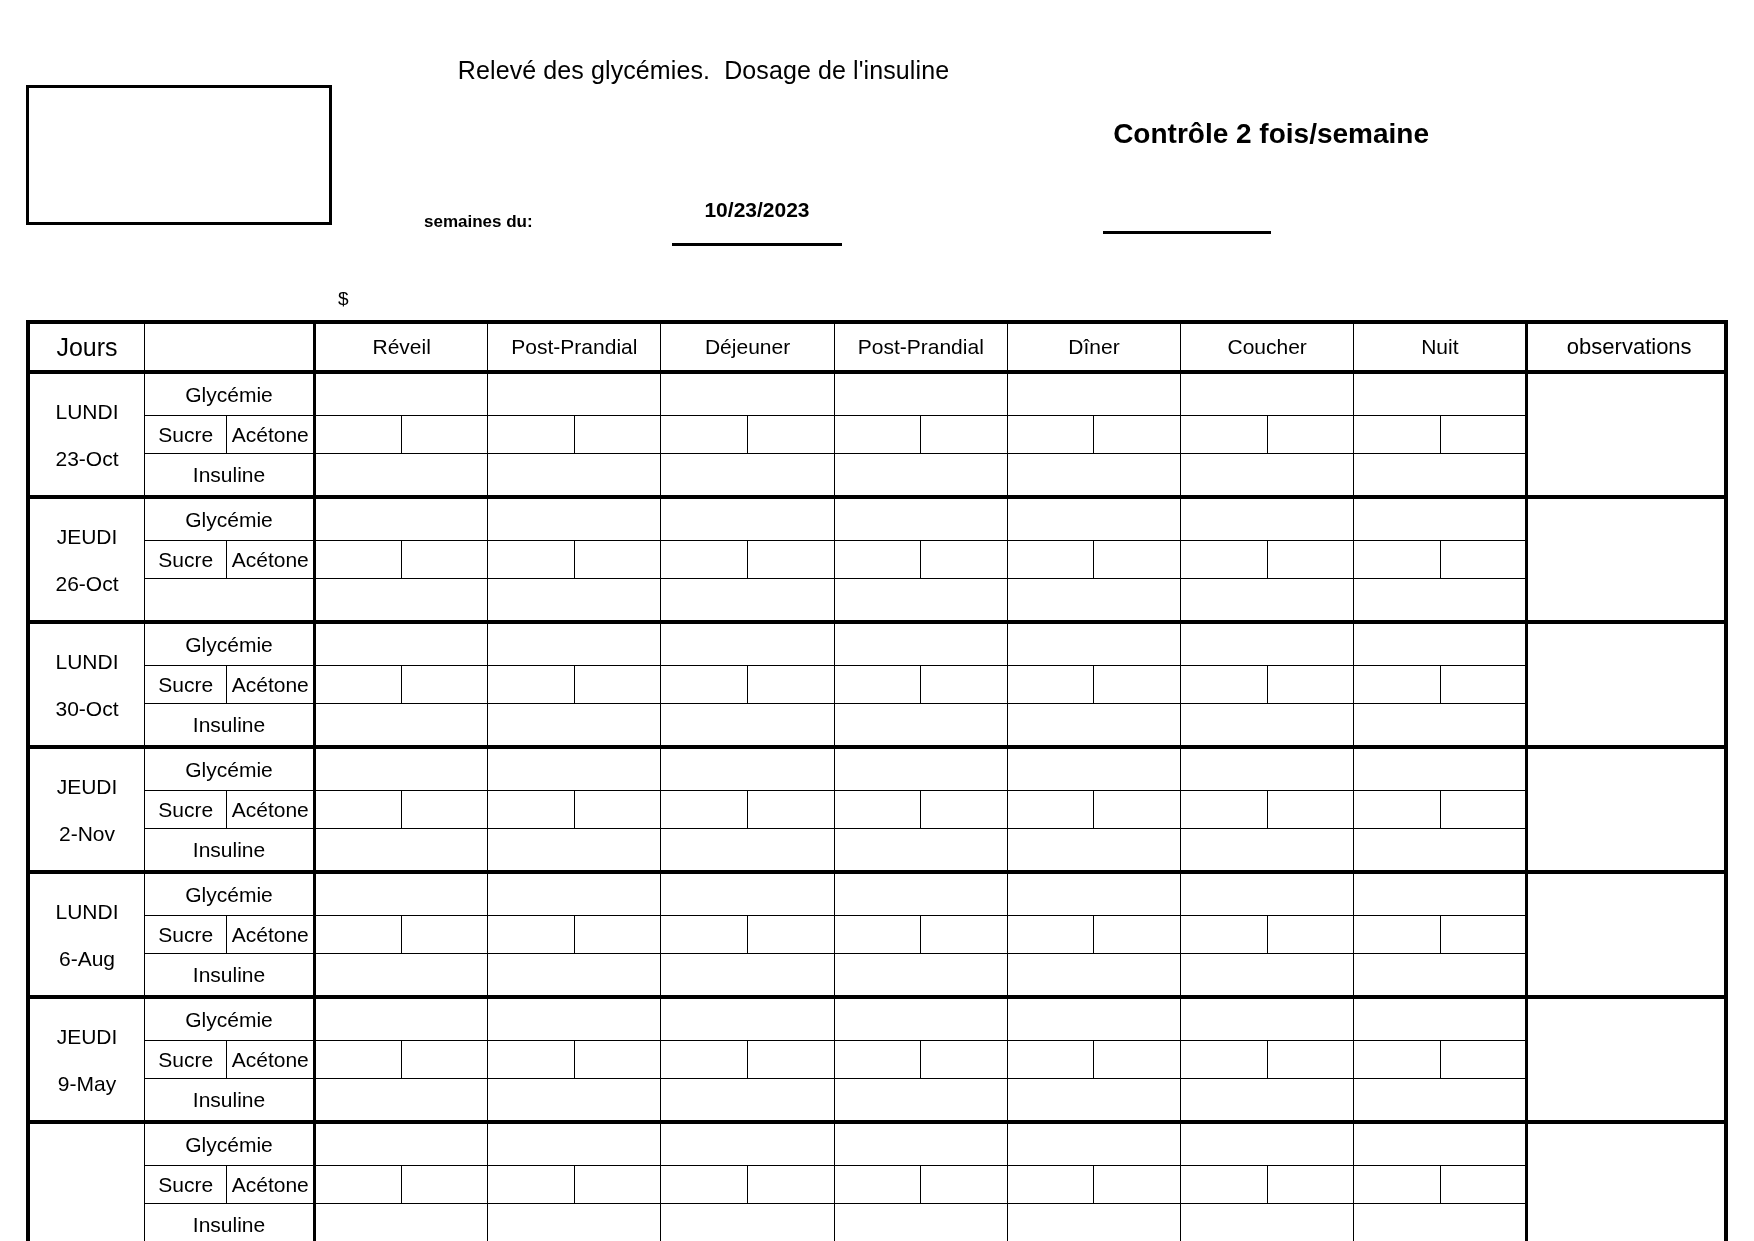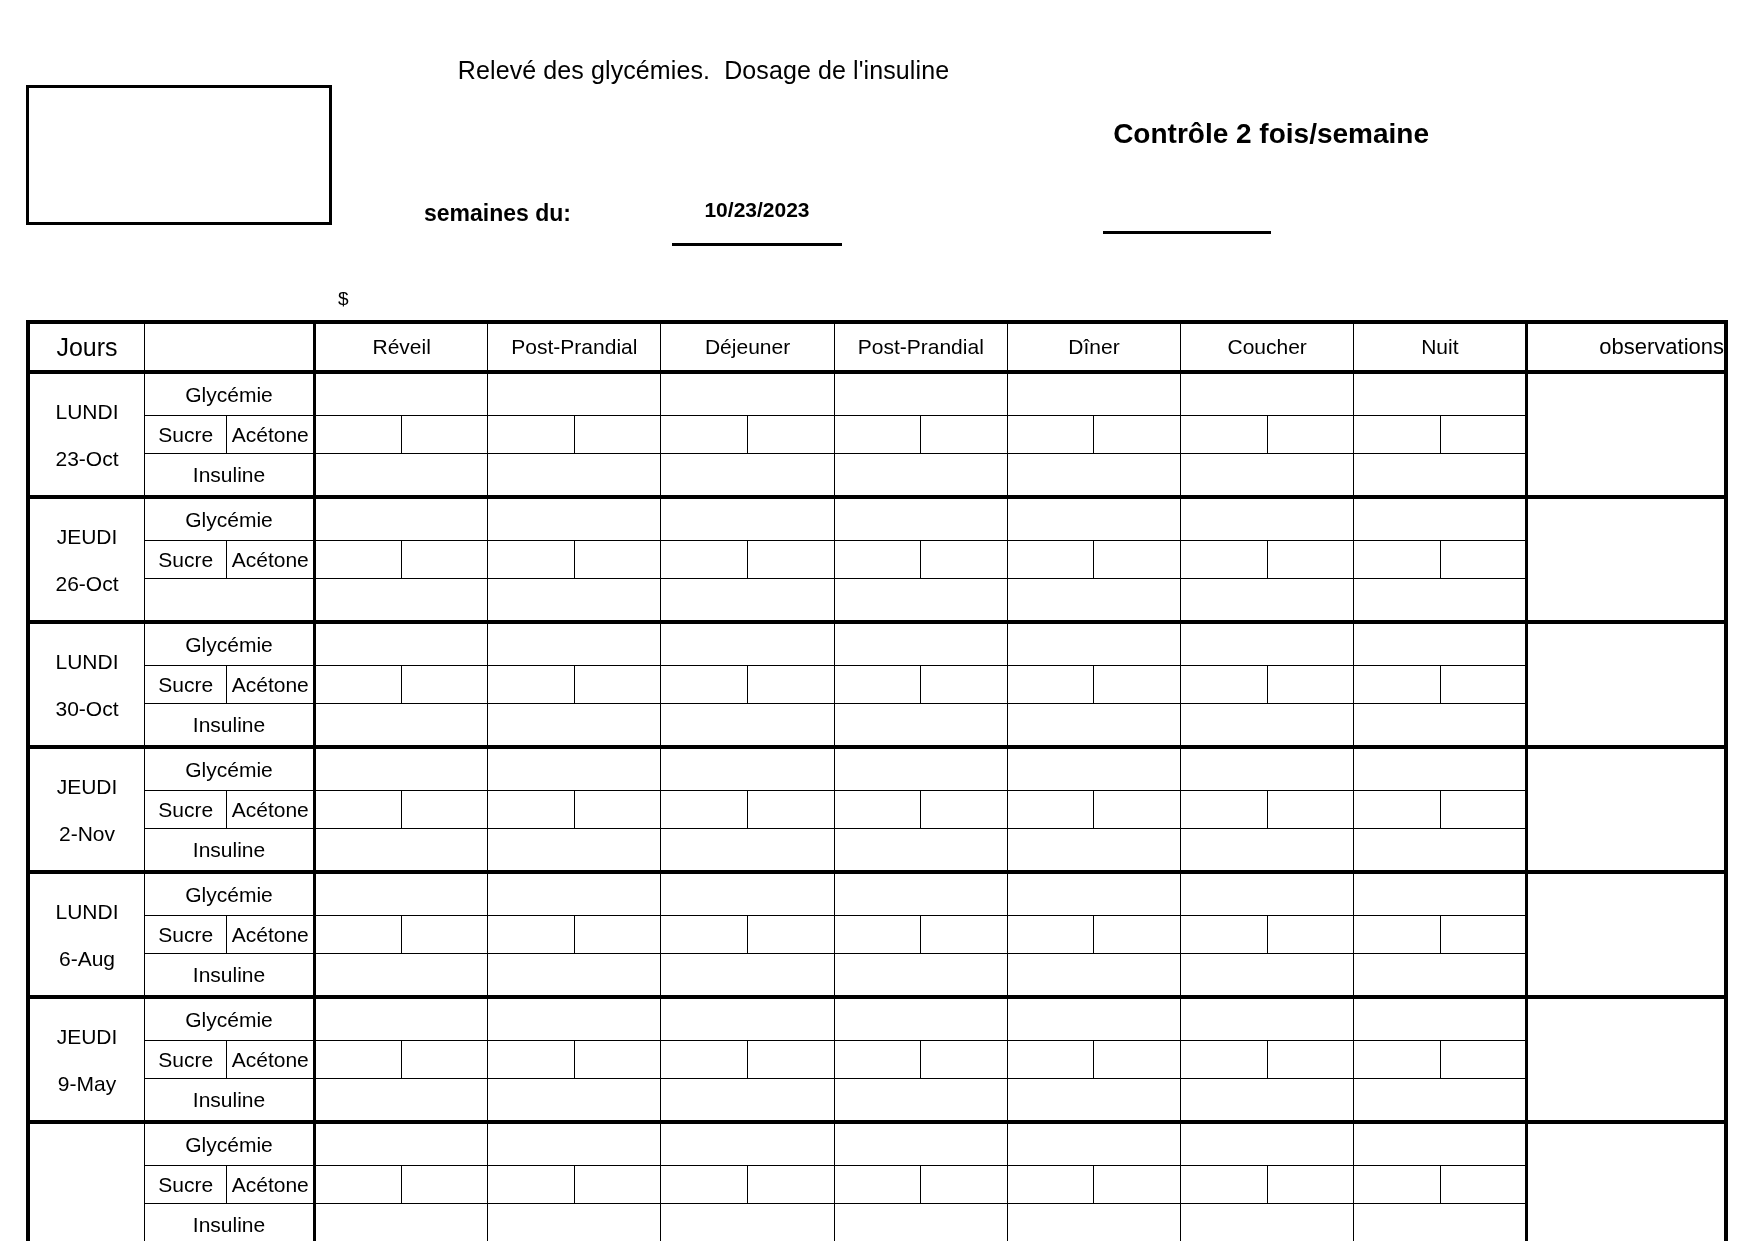--- a/index.html
+++ b/index.html
@@ -41,22 +41,22 @@
     position: absolute;
     right: 325px;
     top: 118px;
     font-size: 28px;
     font-weight: bold;
     white-space: nowrap;
   }
   .semaines-label {
     position: absolute;
     left: 424px;
-    top: 200px;
-    font-size: 23px;
+    top: 212px;
+    font-size: 17px;
     font-weight: bold;
     white-space: nowrap;
   }
   .date-value {
     position: absolute;
     left: 672px;
     top: 198px;
     width: 170px;
     text-align: center;
     font-size: 21px;
@@ -101,21 +101,21 @@
 
   
   .b-top    { border-top: 4px solid #000 !important; }
   .b-bottom { border-bottom: 4px solid #000 !important; }
   .b-left   { border-left: 4px solid #000 !important; }
   .b-right  { border-right: 4px solid #000 !important; }
   .b-thickR { border-right: 3px solid #000 !important; }
 
   .hdr td { height: 46px; font-size: 23px; }
   .hdr td.jours { font-size: 25px; }
-  .hdr td.obs   { text-align: right; padding-left: 6px; font-size: 22px; }
+  .hdr td.obs   { text-align: center; padding-left: 6px; font-size: 22px; }
 
   .r-gly td, .r-ins td { height: 41px; }
   .r-suc td { height: 37px; }
 
   .daycell {
     font-size: 21px;
     line-height: 1.0;
   }
   .daycell .dname { display:block; margin-bottom: 26px; }
   .daycell .ddate { display:block; }

